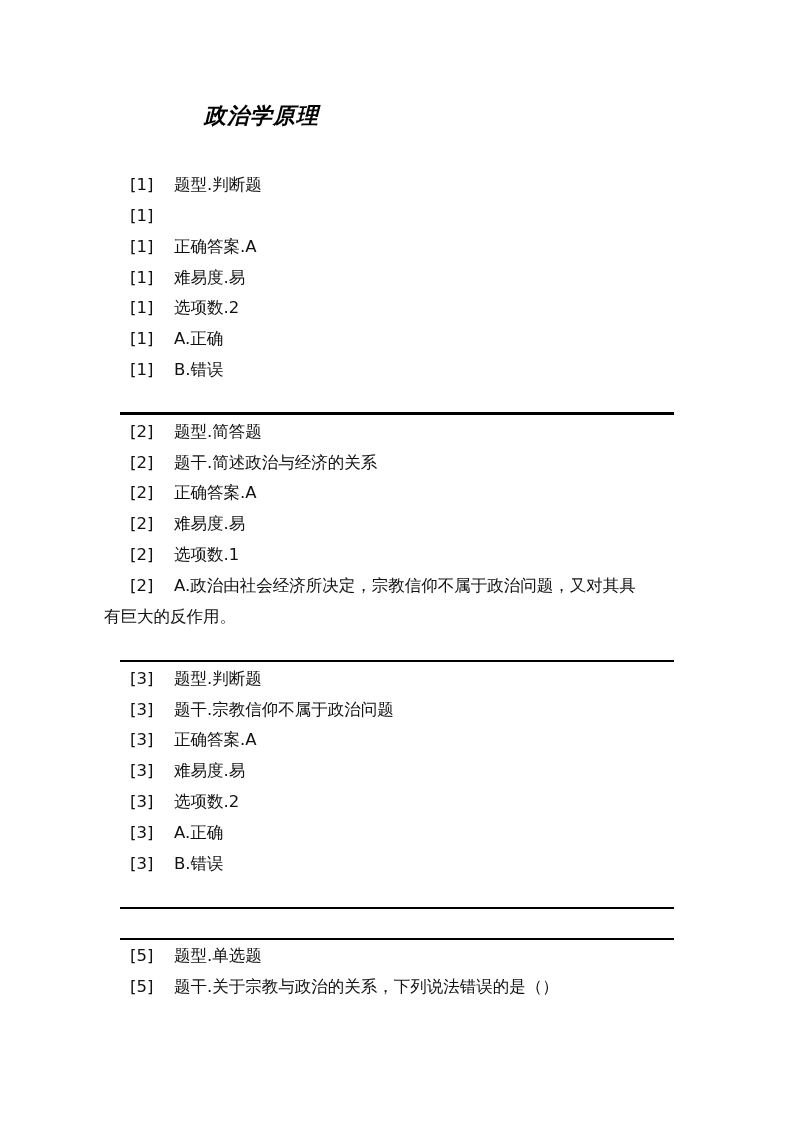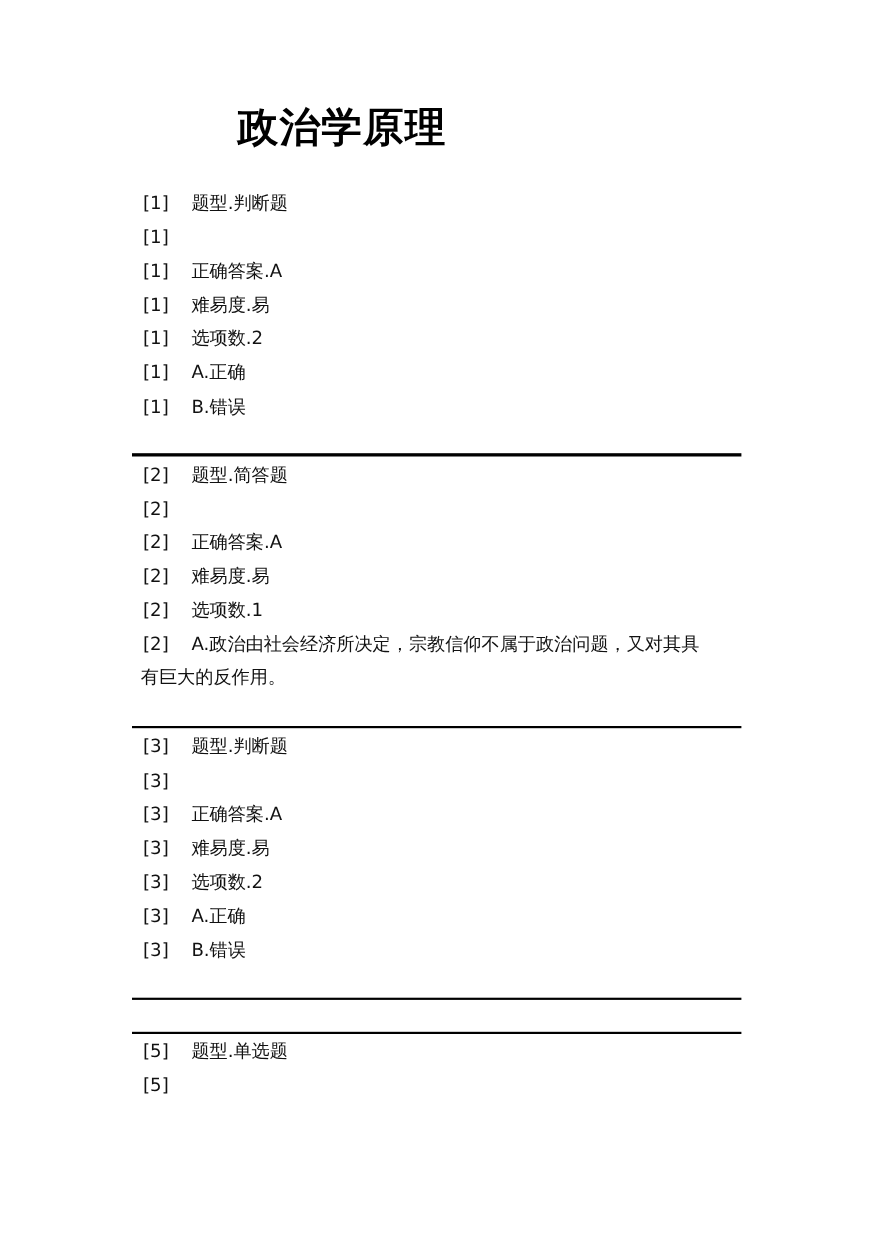--- a/index.html
+++ b/index.html
@@ -10,51 +10,51 @@
     body {
       width: 793px;
       height: 1122px;
       position: relative;
       overflow: hidden;
       font-family: "DejaVu Sans", "Liberation Sans", sans-serif;
       color: #111111;
     }
     .title {
       position: absolute;
-      left: 216px;
+      left: 204px;
       top: 96px;
-      font-size: 37px;
+      font-size: 22px;
       font-weight: bold;
       letter-spacing: 1px;
       line-height: 40px;
       margin: 0;
       color: #000;
+      font-style: italic;
     }
     .line {
       position: absolute;
       left: 130px;
       font-size: 16.5px;
       line-height: 22px;
       white-space: nowrap;
       display: flex;
     }
     .line .num {
       display: inline-block;
       width: 44px;
     }
     .line .txt {
       display: inline-block;
     }
     .wrap-cont {
       position: absolute;
-      left: 128px;
+      left: 104px;
       font-size: 16.5px;
       line-height: 22px;
       white-space: nowrap;
-      font-family: Liberation Mono, monospace;
     }
     .rule {
       position: absolute;
       left: 120px;
       width: 554px;
       background: #000;
     }
     .rule.thick { height: 3px; }
     .rule.thin { height: 2px; }
   </style>
@@ -92,20 +92,21 @@
   </div>
 
 <div class="rule thick" style="top:412px"></div>
 
 <div class="line" style="top:421px">
     <span class="num">[2]</span>
     <span class="txt">题型.简答题</span>
   </div>
 <div class="line" style="top:452px">
     <span class="num">[2]</span>
+    <span class="txt">题干.简述政治与经济的关系</span>
   </div>
 <div class="line" style="top:482px">
     <span class="num">[2]</span>
     <span class="txt">正确答案.A</span>
   </div>
 <div class="line" style="top:513px">
     <span class="num">[2]</span>
     <span class="txt">难易度.易</span>
   </div>
 <div class="line" style="top:544px">
@@ -119,20 +120,21 @@
 <div class="wrap-cont" style="top:606px">有巨大的反作用。</div>
 
 <div class="rule thin" style="top:660px"></div>
 
 <div class="line" style="top:668px">
     <span class="num">[3]</span>
     <span class="txt">题型.判断题</span>
   </div>
 <div class="line" style="top:699px">
     <span class="num">[3]</span>
+    <span class="txt">题干.宗教信仰不属于政治问题</span>
   </div>
 <div class="line" style="top:729px">
     <span class="num">[3]</span>
     <span class="txt">正确答案.A</span>
   </div>
 <div class="line" style="top:760px">
     <span class="num">[3]</span>
     <span class="txt">难易度.易</span>
   </div>
 <div class="line" style="top:791px">
@@ -150,13 +152,14 @@
 
 <div class="rule thin" style="top:907px"></div>
 <div class="rule thin" style="top:938px"></div>
 
 <div class="line" style="top:945px">
     <span class="num">[5]</span>
     <span class="txt">题型.单选题</span>
   </div>
 <div class="line" style="top:976px">
     <span class="num">[5]</span>
+    <span class="txt">题干.关于宗教与政治的关系，下列说法错误的是（）</span>
   </div>
 
 </body></html>

